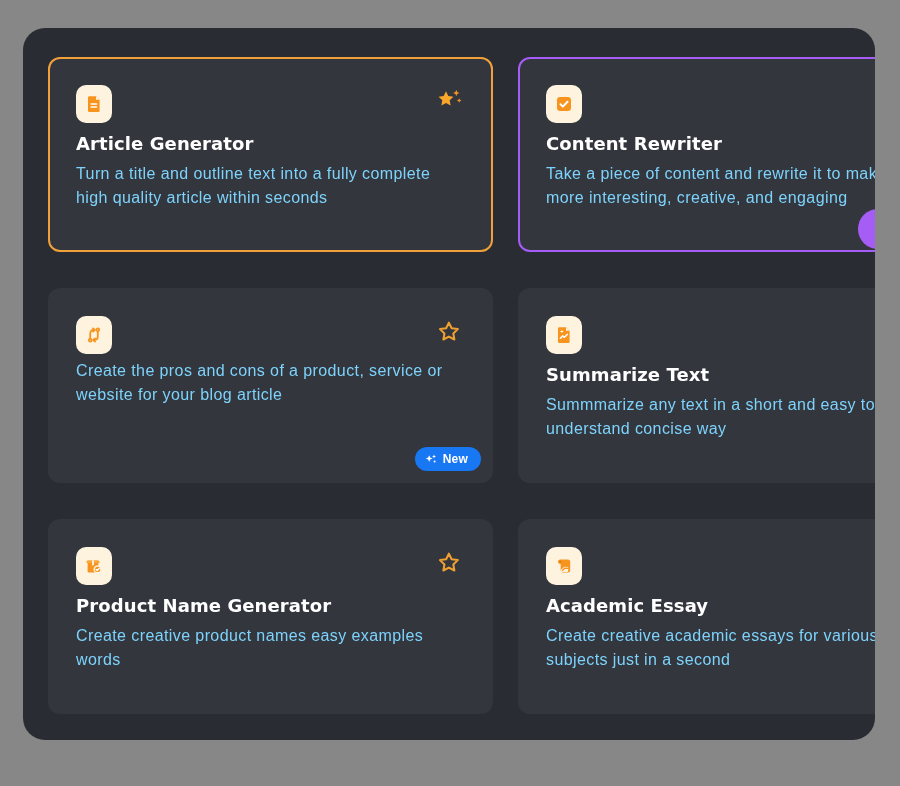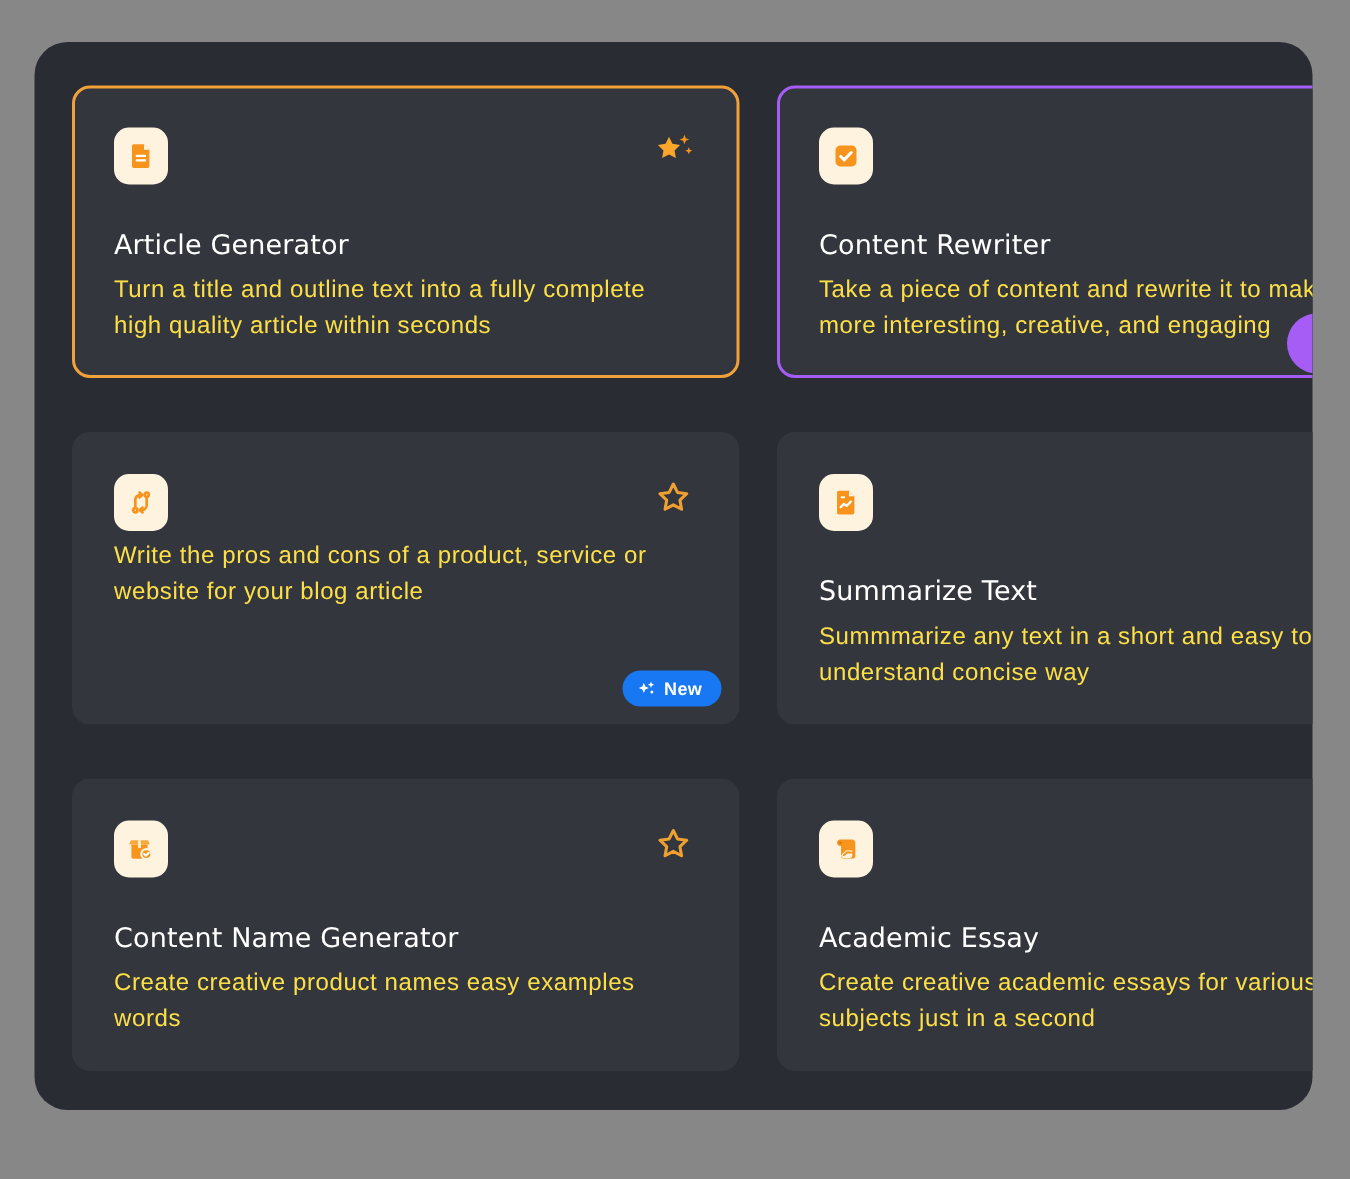--- a/index.html
+++ b/index.html
@@ -45,34 +45,34 @@
   .icon-tile {
     width: 36px;
     height: 38px;
     background: #fdf3de;
     border-radius: 10px;
     display: flex;
     align-items: center;
     justify-content: center;
   }
   .card-title {
-    margin-top: 28px;
+    margin-top: 8px;
     font-family: "DejaVu Sans", sans-serif;
-    font-weight: normal;
+    font-weight: bold;
     font-size: 18px;
     line-height: 26px;
     color: #ffffff;
     letter-spacing: 0.1px;
   }
   .card-desc {
     margin-top: 5px;
     font-size: 16px;
     line-height: 24px;
     letter-spacing: 0.4px;
-    color: #fde047;
+    color: #7dd3fc;
     white-space: pre;
   }
   .fav-star {
     position: absolute;
     top: 29px;
     right: 28px;
     width: 27px;
     height: 26px;
     cursor: pointer;
   }
@@ -150,21 +150,21 @@
           <path d="M6.2 13.2V8.4c0-1.9 1.4-3.4 3.3-3.4h1"></path>
           <path d="M9 3.4l1.8 1.6L9 6.6"></path>
           <circle cx="13.8" cy="4.8" r="1.4"></circle>
           <path d="M13.8 6.8v4.8c0 1.9-1.4 3.4-3.3 3.4h-1"></path>
           <path d="M11 13.4L9.2 15l1.8 1.6"></path>
         </svg>
       </div>
       <svg class="fav-star" viewBox="0 0 27 26">
         <path d="M13 3l3 6.1 6.7.9-4.9 4.7 1.2 6.6-6-3.2-6 3.2 1.2-6.6L3.3 10l6.7-.9z" fill="none" stroke="#f0a030" stroke-width="2.2" stroke-linejoin="round" transform="scale(0.92) translate(1,1)"></path>
       </svg>
-      <div class="card-desc">Write the pros and cons of a product, service or
+      <div class="card-desc">Create the pros and cons of a product, service or
 website for your blog article</div>
       <div class="new-badge">
         <svg width="12" height="12" viewBox="0 0 12 12">
           <path d="M4.2 2.2l1 2.4 2.4 1-2.4 1-1 2.4-1-2.4-2.4-1 2.4-1z" fill="#ffffff"></path>
           <path d="M9 1.4l.6 1.5 1.5.6-1.5.6L9 5.6l-.6-1.5-1.5-.6 1.5-.6z" fill="#ffffff"></path>
           <circle cx="9.6" cy="8.4" r="1" fill="#ffffff"></circle>
         </svg>
         <span class="label">New</span>
       </div>
     </div>
@@ -189,21 +189,21 @@
           <path d="M3.6 7h10.8v8.3a1.2 1.2 0 0 1-1.2 1.2H4.8a1.2 1.2 0 0 1-1.2-1.2z" fill="#f7941e"></path>
           <path d="M3.9 4.2h10.2a1 1 0 0 1 .9.6l.9 2.2H2.1L3 4.8a1 1 0 0 1 .9-.6z" fill="#f9a83c"></path>
           <rect x="8.1" y="4.2" width="1.8" height="5.2" fill="#fdf3de"></rect>
           <circle cx="13.6" cy="13.4" r="3.4" fill="#f7941e" stroke="#fdf3de" stroke-width="1.5"></circle>
           <path d="M12.1 13.4l1.1 1.1 2-2" stroke="#ffffff" stroke-width="1.4" fill="none" stroke-linecap="round" stroke-linejoin="round"></path>
         </svg>
       </div>
       <svg class="fav-star" viewBox="0 0 27 26">
         <path d="M13 3l3 6.1 6.7.9-4.9 4.7 1.2 6.6-6-3.2-6 3.2 1.2-6.6L3.3 10l6.7-.9z" fill="none" stroke="#f0a030" stroke-width="2.2" stroke-linejoin="round" transform="scale(0.92) translate(1,1)"></path>
       </svg>
-      <div class="card-title">Content Name Generator</div>
+      <div class="card-title">Product Name Generator</div>
       <div class="card-desc">Create creative product names easy examples
 words</div>
     </div>
 
     <div class="card">
       <div class="icon-tile">
         <svg width="20" height="20" viewBox="0 0 20 20">
           <path d="M6.2 3.6c-1.2 0-2.2 1-2.2 2.2S5 8 6.2 8h.5v6.6c0 1 .8 1.8 1.8 1.8h5.9c1 0 1.8-.8 1.8-1.8V5.8c0-1.2-1-2.2-2.2-2.2z" fill="#f7941e"></path>
           <circle cx="6.2" cy="5.8" r="1" fill="#d97c07"></circle>
           <path d="M7.6 13.2l2.6-2.4 4 .2v3.4c0 .9-.7 1.6-1.6 1.6H8.4c-.9 0-1.6-.7-1.6-1.6z" fill="#fdf3de"></path>

